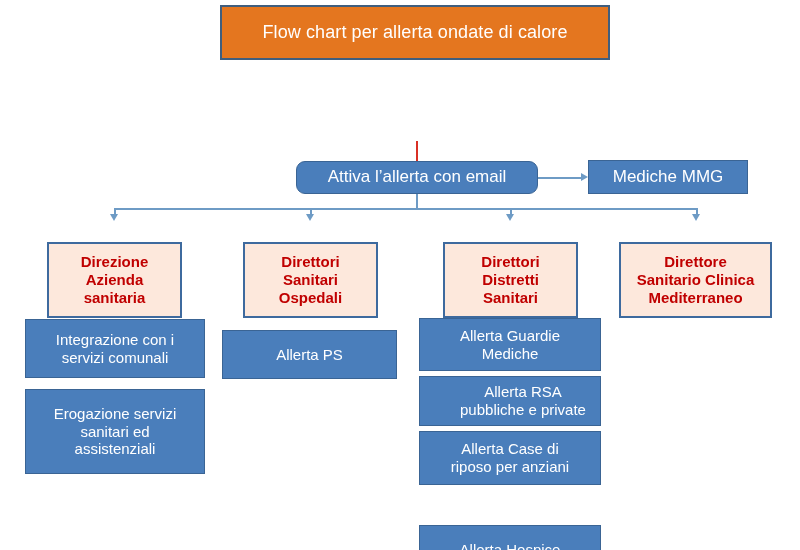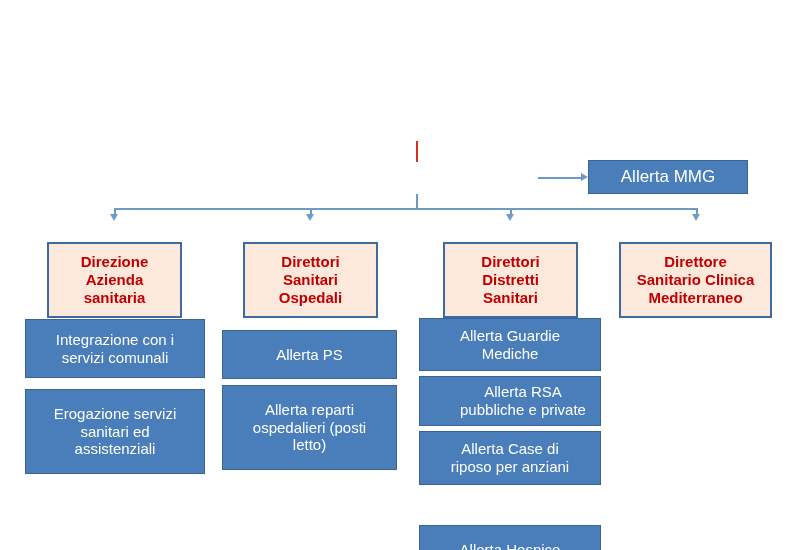--- a/index.html
+++ b/index.html
@@ -111,29 +111,31 @@
     border-bottom: 4px solid transparent;
     border-left: 7px solid #6E9BC5;
     z-index: 2;
   }
 </style>
 </head>
 <body>
 
 <div id="canvas">
 
+  <div class="node node-title" style="left:220px; top:5px; width:390px; height:55px;">Flow chart per allerta ondate di calore</div>
 
 
   <div class="conn conn-v-red" style="left:416px; top:141px; height:21px;"></div>
 
+  <div class="node node-round" style="left:296px; top:161px; width:242px; height:33px;">Attiva l’allerta con email</div>
 
   <div class="conn conn-h-blue" style="left:538px; top:177px; width:44px;"></div>
   <div class="arrow-right" style="left:581px; top:173px;"></div>
 
-  <div class="node node-blue" style="left:588px; top:160px; width:160px; height:34px; font-size:17px;">Allerta MMG</div>
+  <div class="node node-blue" style="left:588px; top:160px; width:160px; height:34px; font-size:17px;">Mediche MMG</div>
 
   <div class="conn conn-v-blue" style="left:416px; top:194px; height:15px;"></div>
 
   <div class="conn conn-h-blue" style="left:114px; top:208px; width:582px;"></div>
 
   <div class="conn conn-v-blue" style="left:114px; top:208px; height:9px;"></div>
   <div class="arrow-down" style="left:110px; top:214px;"></div>
 
   <div class="conn conn-v-blue" style="left:310px; top:208px; height:9px;"></div>
   <div class="arrow-down" style="left:306px; top:214px;"></div>
@@ -162,23 +164,20 @@
 
   <div class="node node-blue" style="left:25px; top:319px; width:180px; height:59px;">Integrazione con i
 servizi comunali</div>
 
   <div class="node node-blue" style="left:25px; top:389px; width:180px; height:85px;">Erogazione servizi
 sanitari ed
 assistenziali</div>
 
   <div class="node node-blue" style="left:222px; top:330px; width:175px; height:49px;">Allerta PS</div>
 
-  <div class="node node-blue" style="left:222px; top:385px; width:175px; height:85px;">Allerta reparti
-ospedalieri (posti
-letto)</div>
 
   <div class="node node-blue" style="left:419px; top:318px; width:182px; height:53px;">Allerta Guardie
 Mediche</div>
 
   <div class="node node-blue" style="left:419px; top:376px; width:182px; height:50px;padding-left:26px;">Allerta RSA
 pubbliche e private</div>
 
   <div class="node node-blue" style="left:419px; top:431px; width:182px; height:54px;">Allerta Case di
 riposo per anziani</div>
 

